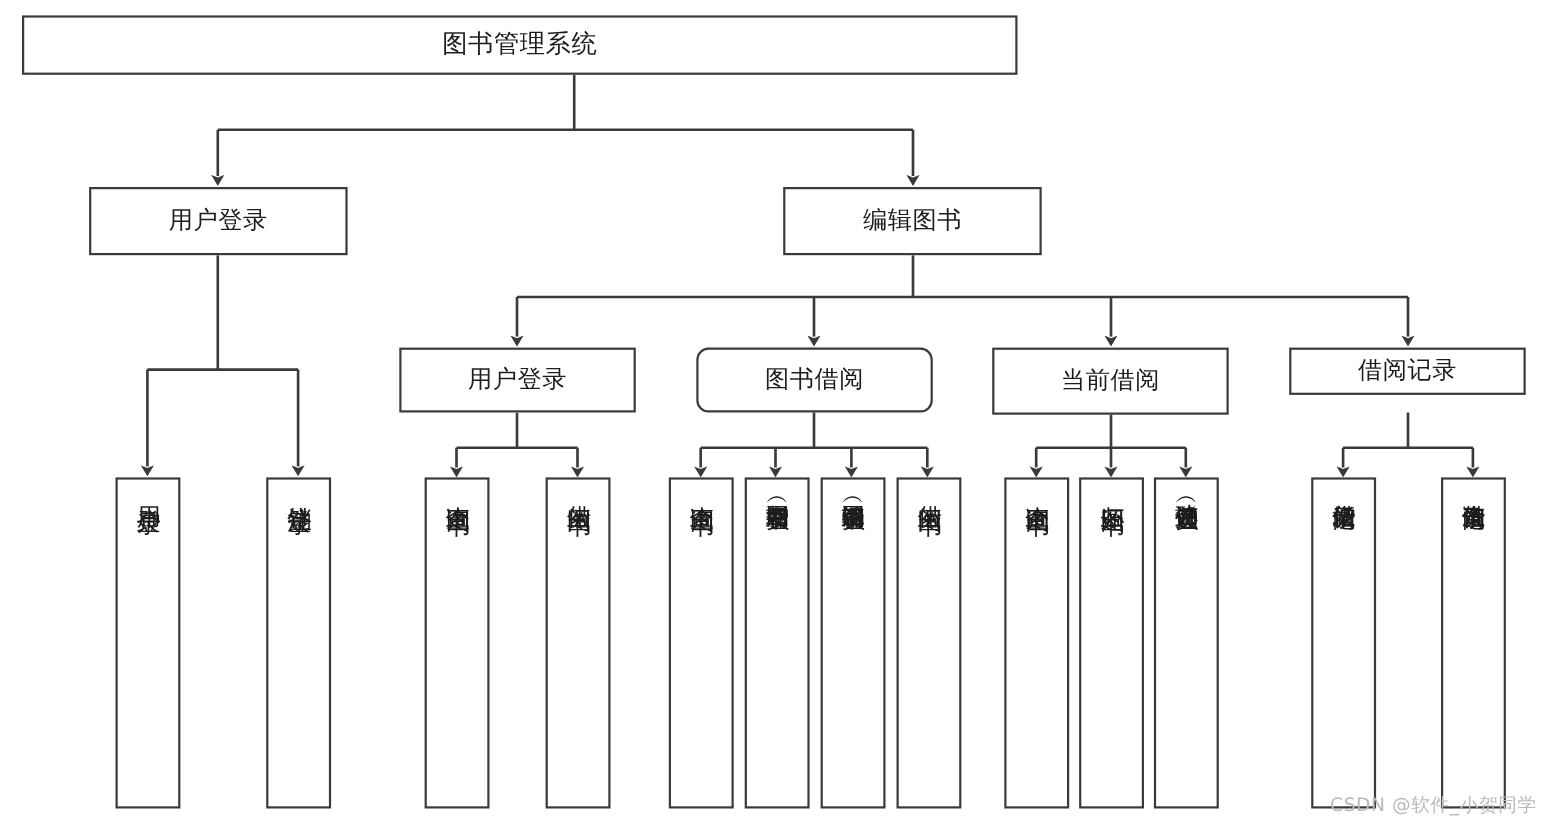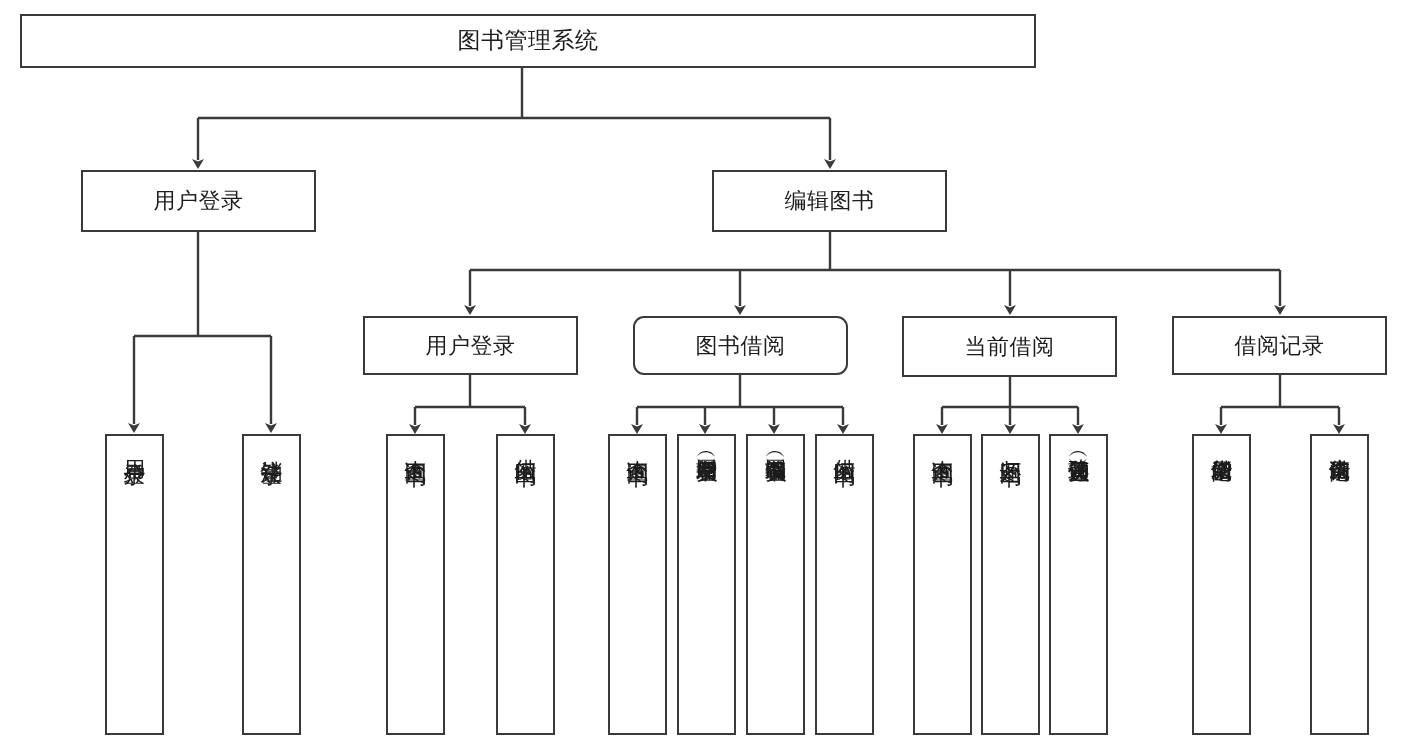--- a/index.html
+++ b/index.html
@@ -131,21 +131,21 @@
       <path d="M1010,407 L1010,425" marker-end="url(#arrow)"></path>
       <path d="M1078,407 L1078,425" marker-end="url(#arrow)"></path>
 
       <path d="M1280,375 L1280,407"></path>
       <path d="M1221,407 L1339,407"></path>
       <path d="M1221,407 L1221,425" marker-end="url(#arrow)"></path>
       <path d="M1339,407 L1339,425" marker-end="url(#arrow)"></path>
     </g>
   </svg>
 
-  <div class="node root horizontal" style="left:20px; top:14px; width:1016px; height:54px;">
+  <div class="node root horizontal" style="left:20px; top:14px; width:905px; height:54px;">
     <span class="node-label">图书管理系统</span>
   </div>
 
   <div class="node horizontal" style="left:81px; top:170px; width:235px; height:62px;">
     <span class="node-label">用户登录</span>
   </div>
 
   <div class="node horizontal" style="left:712px; top:170px; width:235px; height:62px;">
     <span class="node-label">编辑图书</span>
   </div>
@@ -155,21 +155,21 @@
   </div>
 
   <div class="node horizontal" style="left:633px; top:316px; width:215px; height:59px;border-radius:11px;">
     <span class="node-label">图书借阅</span>
   </div>
 
   <div class="node horizontal" style="left:902px; top:316px; width:215px; height:61px;">
     <span class="node-label">当前借阅</span>
   </div>
 
-  <div class="node horizontal" style="left:1172px; top:316px; width:215px; height:59px;">
+  <div class="node horizontal" style="left:1172px; top:316px; width:215px; height:43px;">
     <span class="node-label">借阅记录</span>
   </div>
 
   <div class="node vertical" style="left:105px; top:434px; width:59px; height:301px;">
     <span class="node-label">用户登录</span>
   </div>
 
   <div class="node vertical" style="left:242px; top:434px; width:59px; height:301px;">
     <span class="node-label">注销登录</span>
   </div>
@@ -211,14 +211,15 @@
   </div>
 
   <div class="node vertical tall-text" style="left:1192px; top:434px; width:59px; height:301px;">
     <span class="node-label">新增借阅记录</span>
   </div>
 
   <div class="node vertical tall-text" style="left:1310px; top:434px; width:59px; height:301px;">
     <span class="node-label">查询借阅记录</span>
   </div>
 
+  <div id="watermark">CSDN @软件_小贺同学</div>
 
 </div>
 
 </body></html>

